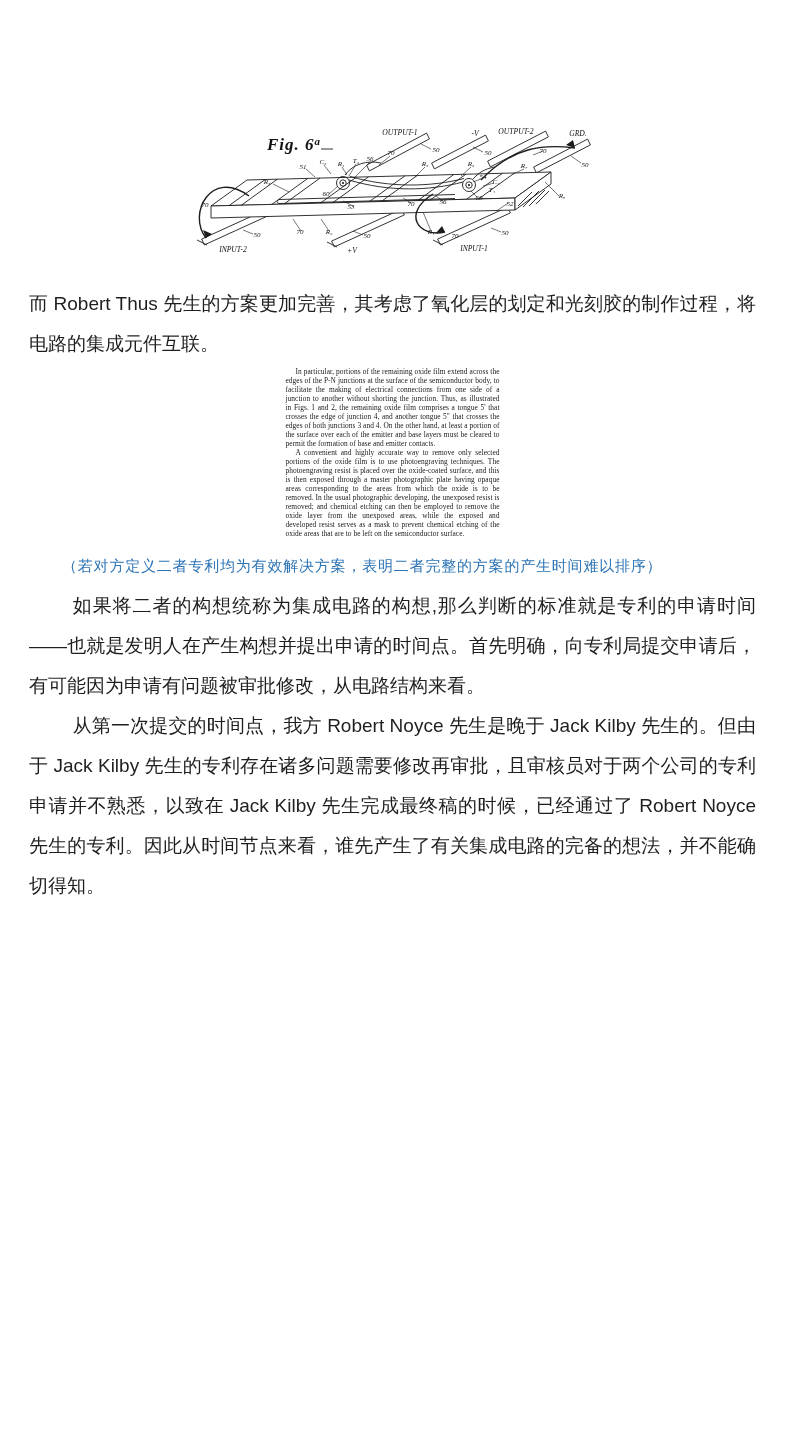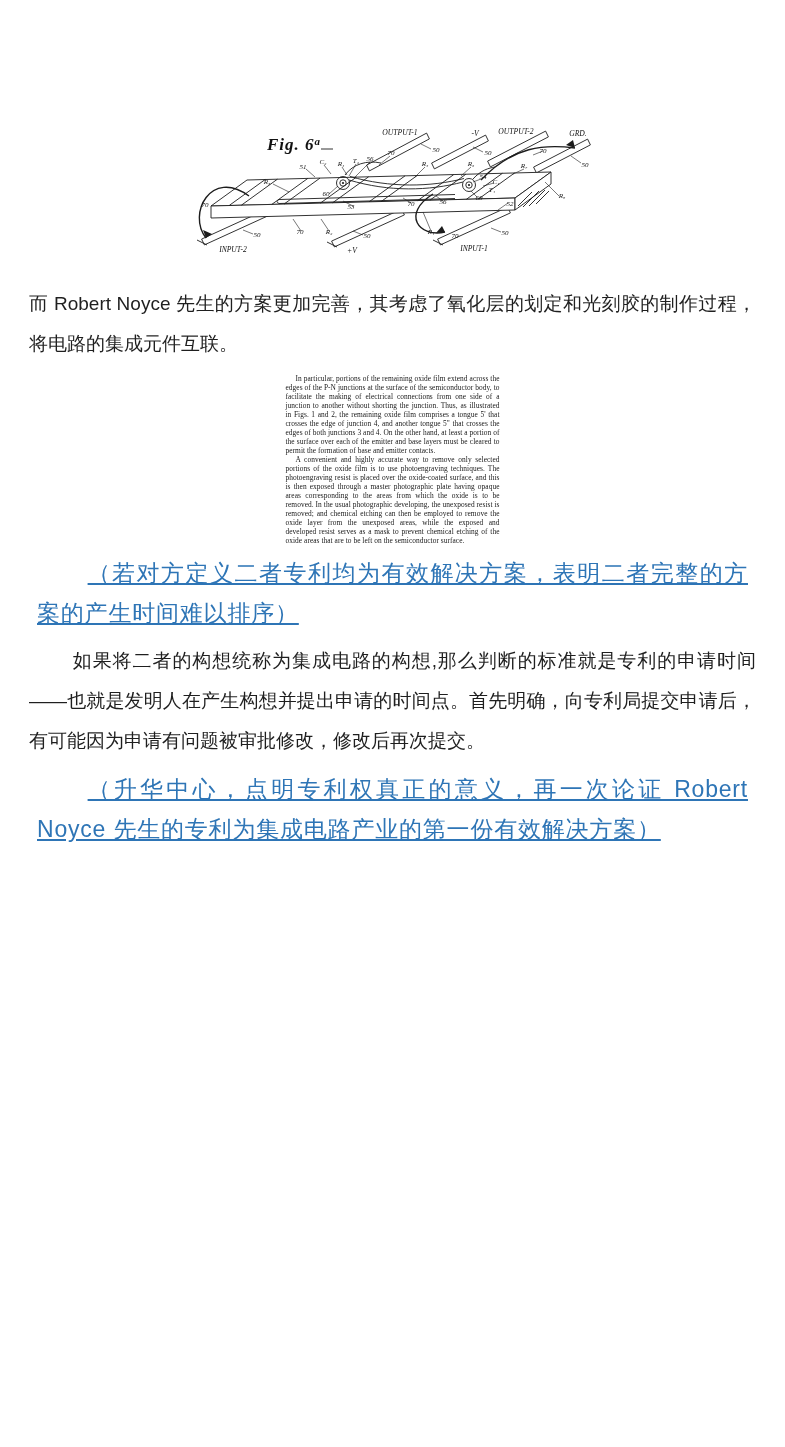--- a/index.html
+++ b/index.html
@@ -20,26 +20,26 @@
   .leader{stroke:#1c1c1c;stroke-width:0.6;fill:none;}
   .arrow{fill:#1c1c1c;stroke:none;}
   
   .body-para{
     font-size:19px;line-height:40px;text-align:justify;text-align-last:left;
     margin:0;color:#1f1f1f;text-indent:2.3em;
   }
   .no-indent{text-indent:0;}
   .mt-intro{margin-top:12px;}
   .annotation{
-    font-size:23px;line-height:40px;color:#2E75B6;text-align:justify;text-align-last:left;
-    margin:8px;text-indent:2.2em;letter-spacing:0.8px;text-decoration:underline;
+    font-size:15px;line-height:40px;color:#2E75B6;text-align:justify;text-align-last:left;
+    margin:0;text-indent:2.2em;letter-spacing:0.8px;
   }
   .mt-ann{margin-top:8px;}
   
-  .excerpt-wrap{width:214px;margin:10px auto 0;}
+  .excerpt-wrap{width:214px;margin:3px auto 0;}
   .excerpt-para{
     font-family:"Liberation Serif","DejaVu Serif",serif;
     font-size:7.4px;line-height:9px;text-align:justify;text-align-last:left;
     color:#191919;margin:0;text-indent:10px;letter-spacing:0.05px;
   }
 </style>
 </head>
 <body>
 
 <div class="page">
@@ -189,28 +189,28 @@
 
       <text class="fig-label" x="64" y="115" text-anchor="middle">50</text>
       <text class="fig-label" x="174" y="116" text-anchor="middle">50</text>
       <text class="fig-label" x="312" y="113" text-anchor="middle">50</text>
       <text class="fig-label" x="243" y="30" text-anchor="middle">50</text>
       <text class="fig-label" x="295" y="33" text-anchor="middle">50</text>
       <text class="fig-label" x="392" y="45" text-anchor="middle">50</text>
     </svg>
   </div>
 
-  <p class="body-para no-indent mt-intro">而 Robert Noyce 先生的方案更加完善，其考虑了氧化层的划定和光刻胶的制作过程，将电路的集成元件互联。</p>
+  <p class="body-para no-indent mt-intro">而 Robert Thus 先生的方案更加完善，其考虑了氧化层的划定和光刻胶的制作过程，将电路的集成元件互联。</p>
 
   <div class="excerpt-wrap">
     <p class="excerpt-para">In particular, portions of the remaining oxide film extend across the edges of the P-N junctions at the surface of the semiconductor body, to facilitate the making of electrical connections from one side of a junction to another without shorting the junction. Thus, as illustrated in Figs. 1 and 2, the remaining oxide film comprises a tongue 5' that crosses the edge of junction 4, and another tongue 5" that crosses the edges of both junctions 3 and 4. On the other hand, at least a portion of the surface over each of the emitter and base layers must be cleared to permit the formation of base and emitter contacts.</p>
     <p class="excerpt-para">A convenient and highly accurate way to remove only selected portions of the oxide film is to use photoengraving techniques. The photoengraving resist is placed over the oxide-coated surface, and this is then exposed through a master photographic plate having opaque areas corresponding to the areas from which the oxide is to be removed. In the usual photographic developing, the unexposed resist is removed; and chemical etching can then be employed to remove the oxide layer from the unexposed areas, while the exposed and developed resist serves as a mask to prevent chemical etching of the oxide areas that are to be left on the semiconductor surface.</p>
   </div>
 
   <p class="annotation mt-ann">（若对方定义二者专利均为有效解决方案，表明二者完整的方案的产生时间难以排序）</p>
 
-  <p class="body-para">如果将二者的构想统称为集成电路的构想,那么判断的标准就是专利的申请时间——也就是发明人在产生构想并提出申请的时间点。首先明确，向专利局提交申请后，有可能因为申请有问题被审批修改，修改后再次提交。</p>
-
-
-
-  <p class="annotation">（升华中心，点明专利权真正的意义，再一次论证 Robert Noyce 先生的专利为集成电路产业的第一份有效解决方案）</p>
+  <p class="body-para">如果将二者的构想统称为集成电路的构想,那么判断的标准就是专利的申请时间——也就是发明人在产生构想并提出申请的时间点。首先明确，向专利局提交申请后，有可能因为申请有问题被审批修改，从电路结构来看。</p>
+  <p class="body-para">从第一次提交的时间点，我方 Robert Noyce 先生是晚于 Jack Kilby 先生的。但由于 Jack Kilby 先生的专利存在诸多问题需要修改再审批，且审核员对于两个公司的专利申请并不熟悉，以致在 Jack Kilby 先生完成最终稿的时候，已经通过了 Robert Noyce 先生的专利。因此从时间节点来看，谁先产生了有关集成电路的完备的想法，并不能确切得知。</p>
+
+
+
 
 </div>
 
 </body></html>

